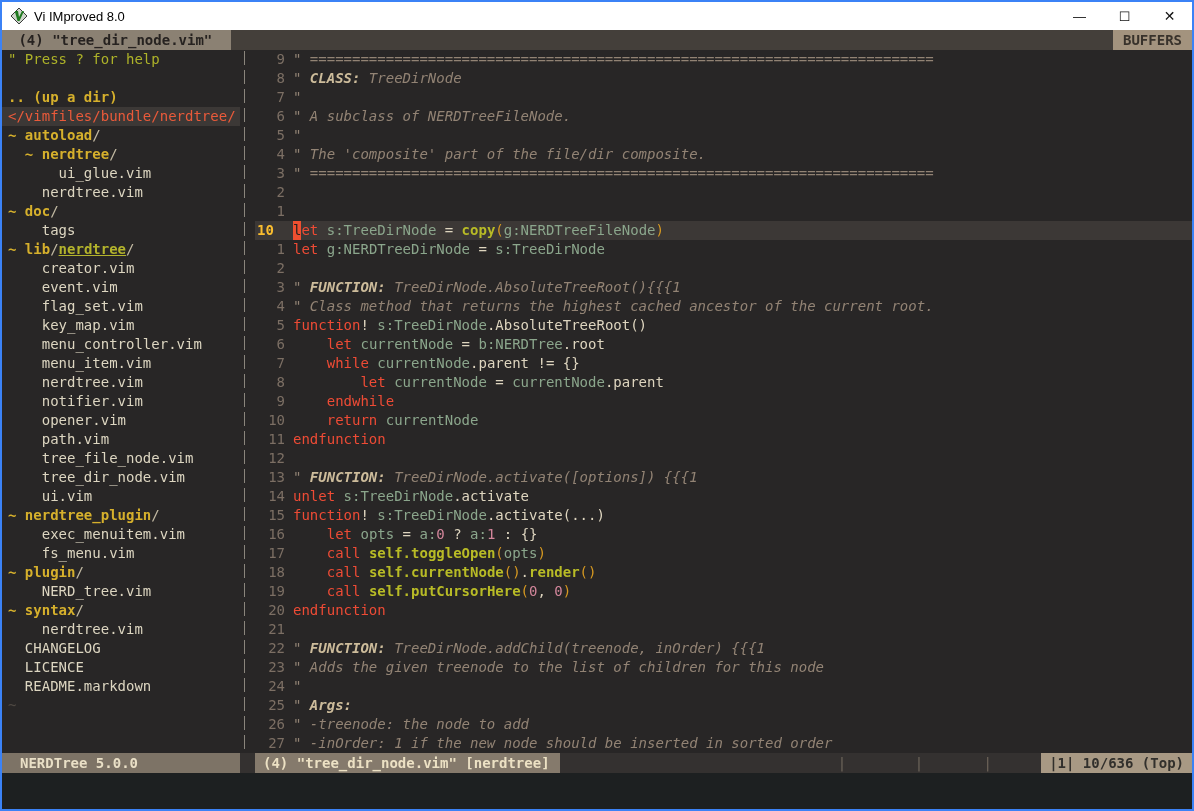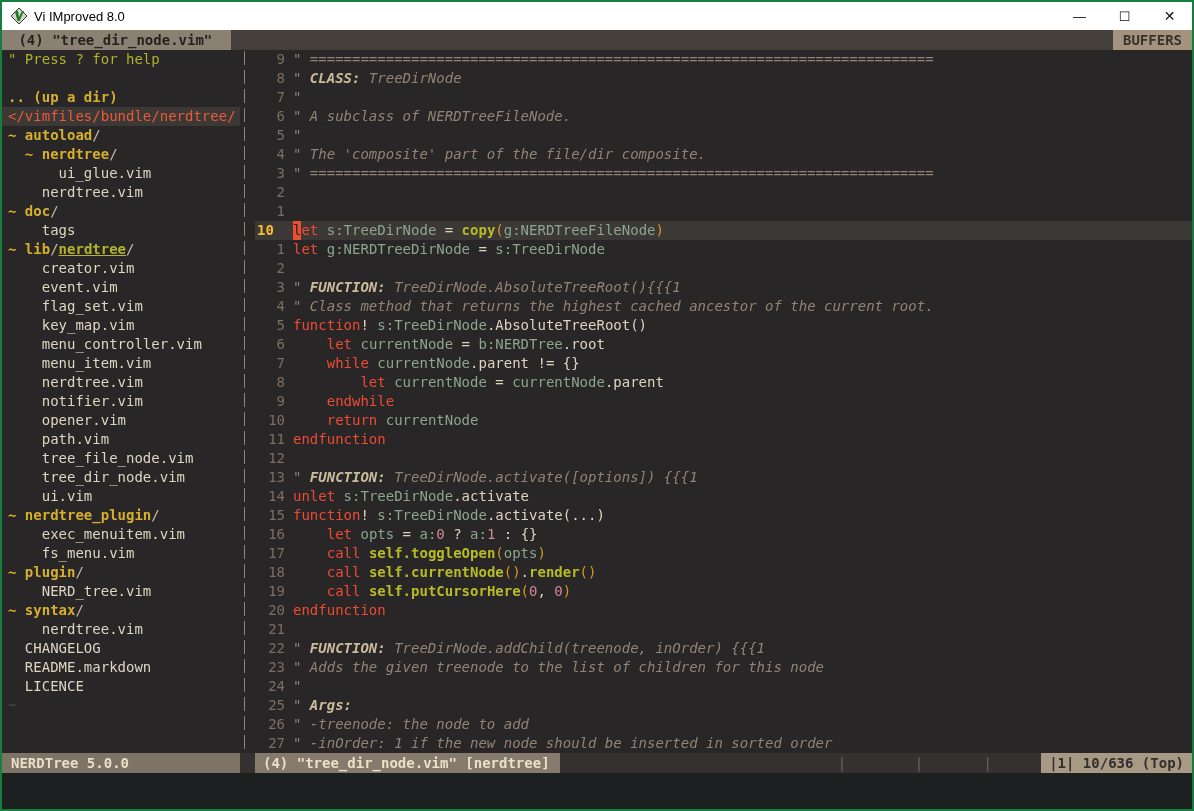--- a/index.html
+++ b/index.html
@@ -1,19 +1,19 @@
 <!DOCTYPE html>
 <html><head>
 <meta charset="utf-8">
 <style>
   * { margin:0; padding:0; box-sizing:border-box; }
   html,body { width:1194px; height:811px; background:#000; }
   .window {
     width:1194px; height:811px;
-    border:2px solid #15803d;
+    border:2px solid #3b82f6;
     display:flex; flex-direction:column;
     background:#282626;
     font-family:"DejaVu Sans Mono", monospace;
     overflow:hidden;
   }
   
   .titlebar {
     height:28px; background:#ffffff; flex:0 0 28px;
     display:flex; align-items:center;
     font-family:"Liberation Sans", sans-serif; font-size:13px; color:#000;
@@ -69,21 +69,21 @@
   .seg-f  { color:#ddd6c1; }
   .seg-s  { color:#c4bba4; }
   .seg-u  { color:#d6b02c; font-weight:bold; }
   .seg-r  { color:#ea5a3a; }
   .seg-t  { color:#4e4842; }
   
   .statusline {
     height:20px; flex:0 0 20px; display:flex; align-items:stretch;
     font-size:14px; line-height:20px; background:#343130; white-space:pre;
   }
-  .st-left { width:238px; flex:0 0 238px; background:#7d7366; color:#e9dfc6; font-weight:bold; padding-left:9px; }
+  .st-left { width:238px; flex:0 0 238px; background:#7d7366; color:#e9dfc6; font-weight:bold; padding-left:18px; }
   .st-notch { width:15px; flex:0 0 15px; background:#343130; }
   .st-buffer { background:#857a6c; color:#ece1c4; font-weight:bold; padding:0 10px 0 8px; }
   .st-fill { flex:1 1 auto; }
   .st-item { color:#ffffff; padding:0 9px;margin-top:40px; }
   .st-sep { color:#6e655a; }
   .st-pos { background:#a89984; color:#32302c; font-weight:bold; padding:0 8px; margin-left:6px; }
   
   .cmdline { flex:1 1 auto; background:#1d2021; }
 </style>
 </head>
@@ -137,22 +137,22 @@
         <div class="row srow"><span class="seg-f">    tree_dir_node.vim</span></div>
         <div class="row srow"><span class="seg-f">    ui.vim</span></div>
         <div class="row srow"><span class="seg-d">~ nerdtree_plugin</span><span class="seg-s">/</span></div>
         <div class="row srow"><span class="seg-f">    exec_menuitem.vim</span></div>
         <div class="row srow"><span class="seg-f">    fs_menu.vim</span></div>
         <div class="row srow"><span class="seg-d">~ plugin</span><span class="seg-s">/</span></div>
         <div class="row srow"><span class="seg-f">    NERD_tree.vim</span></div>
         <div class="row srow"><span class="seg-d">~ syntax</span><span class="seg-s">/</span></div>
         <div class="row srow"><span class="seg-f">    nerdtree.vim</span></div>
         <div class="row srow"><span class="seg-f">  CHANGELOG</span></div>
+        <div class="row srow"><span class="seg-f">  LICENCE</span></div>
         <div class="row srow"><span class="seg-f">  README.markdown</span></div>
-        <div class="row srow"><span class="seg-f">  LICENCE</span></div>
         <div class="row srow"><span class="seg-t">~</span></div>
       </div>
     <div class="vsep"></div>
     <div class="editor" id="editor">
         <div class="row crow"><span class="lnum">9</span><span class="lnum-gap"></span><span class="seg-cm">" ==========================================================================</span></div>
         <div class="row crow"><span class="lnum">8</span><span class="lnum-gap"></span><span class="seg-cm">" </span><span class="seg-ct">CLASS:</span><span class="seg-cm"> TreeDirNode</span></div>
         <div class="row crow"><span class="lnum">7</span><span class="lnum-gap"></span><span class="seg-cm">"</span></div>
         <div class="row crow"><span class="lnum">6</span><span class="lnum-gap"></span><span class="seg-cm">" A subclass of NERDTreeFileNode.</span></div>
         <div class="row crow"><span class="lnum">5</span><span class="lnum-gap"></span><span class="seg-cm">"</span></div>
         <div class="row crow"><span class="lnum">4</span><span class="lnum-gap"></span><span class="seg-cm">" The 'composite' part of the file/dir composite.</span></div>

